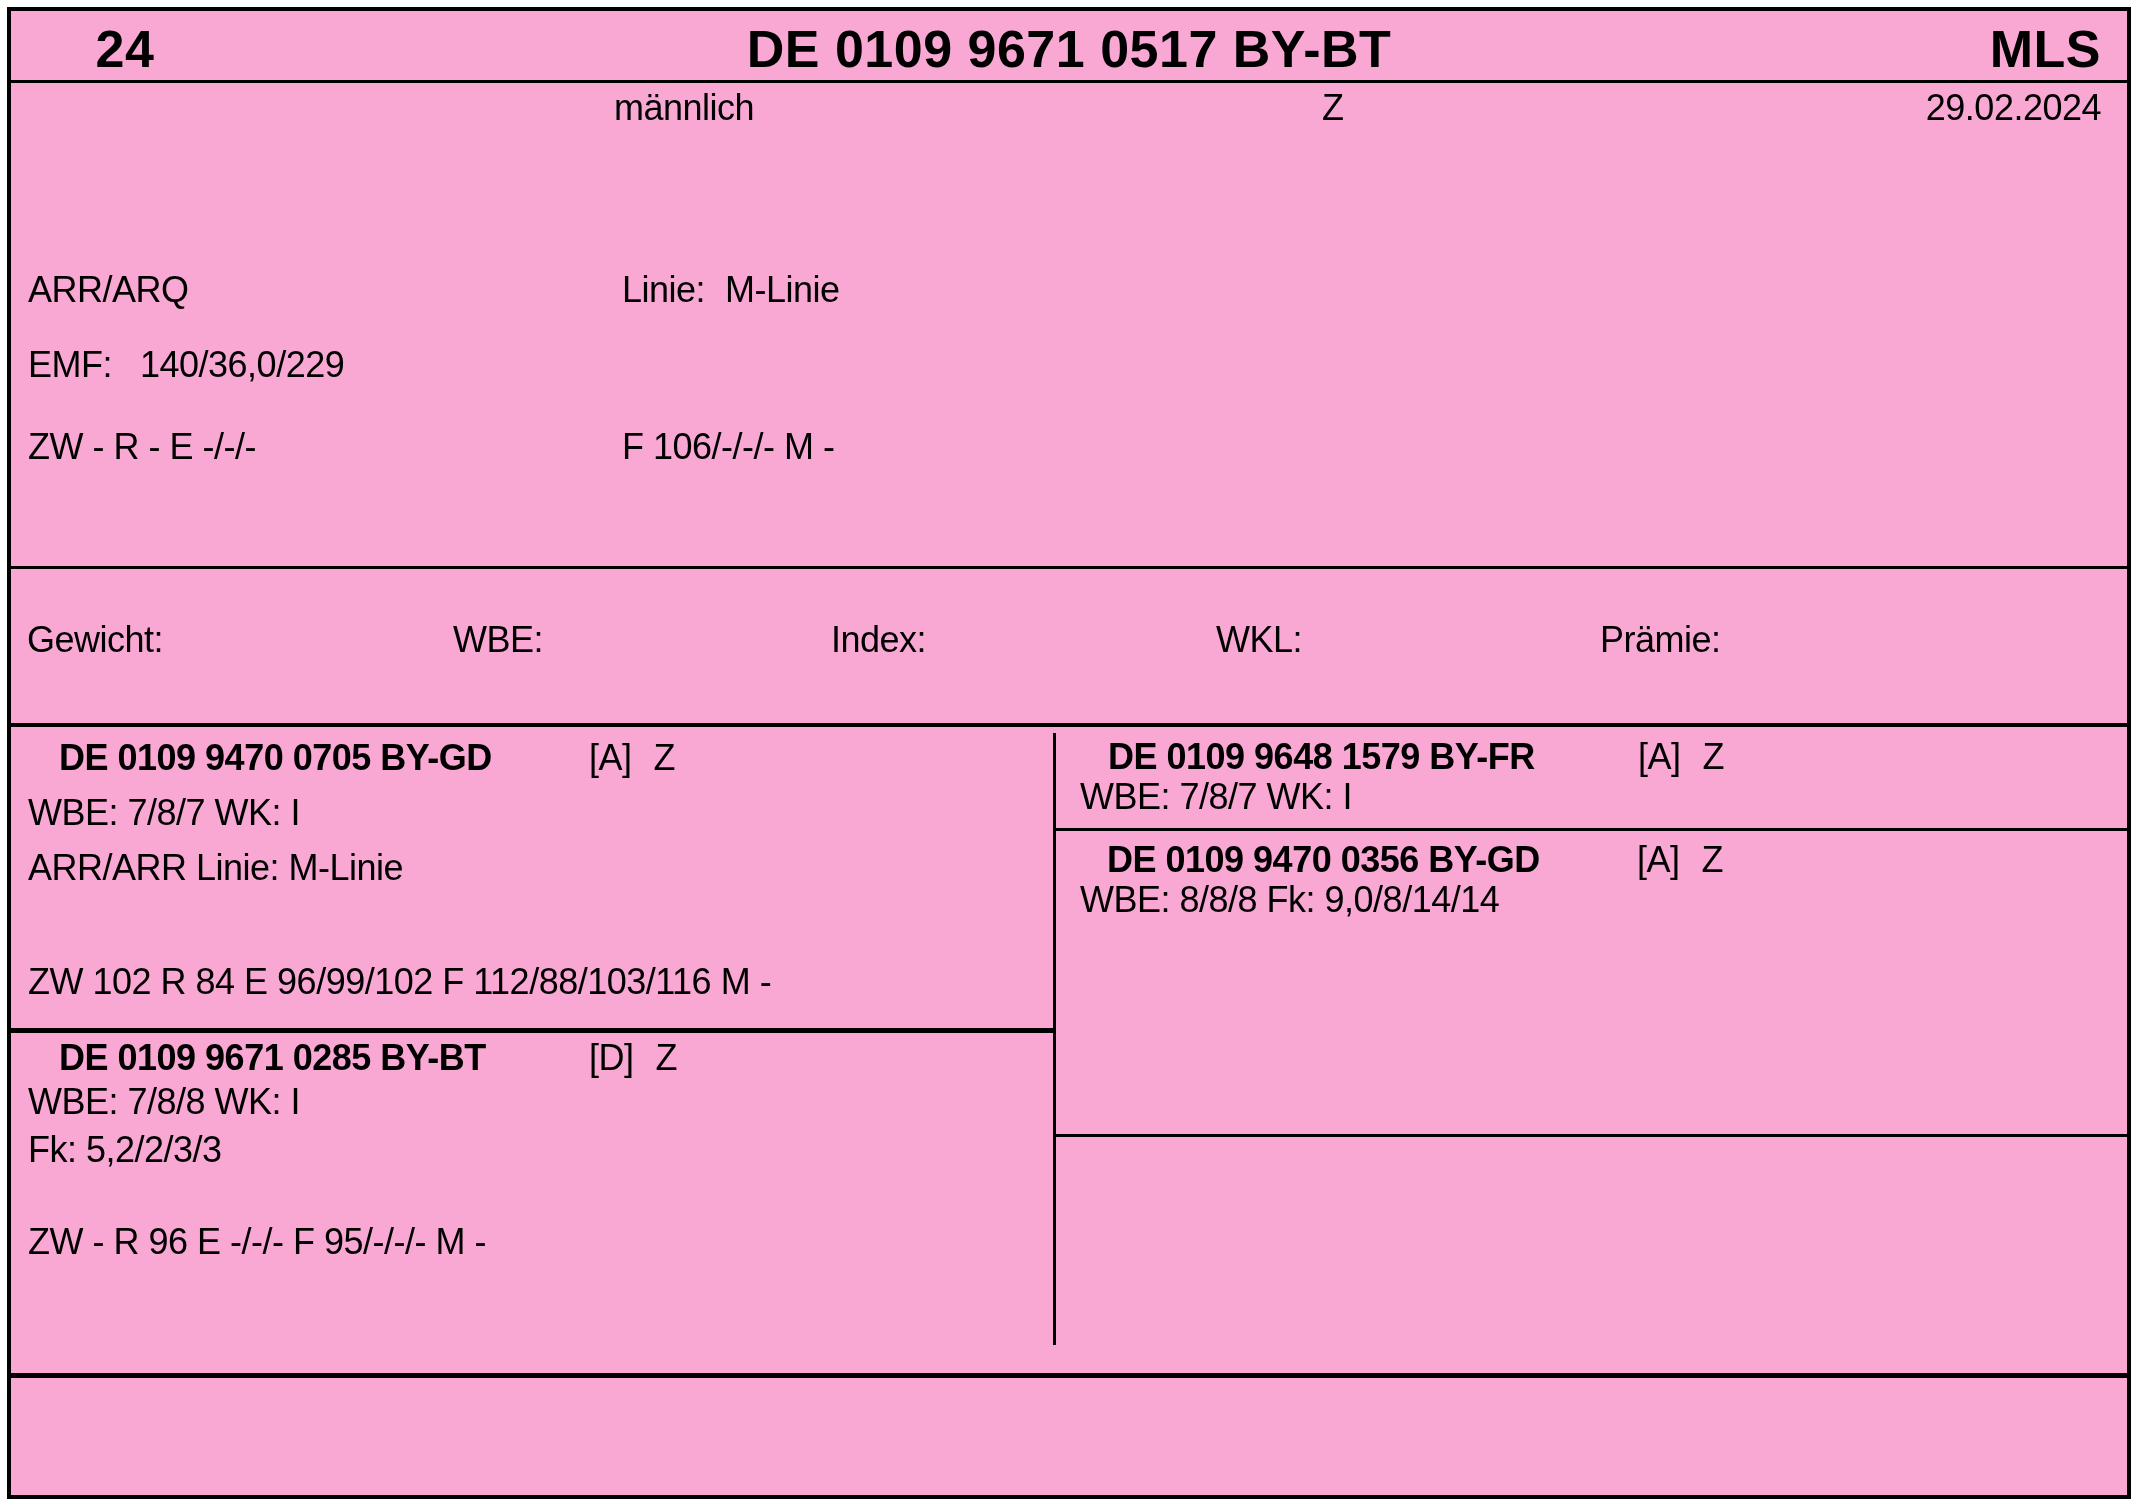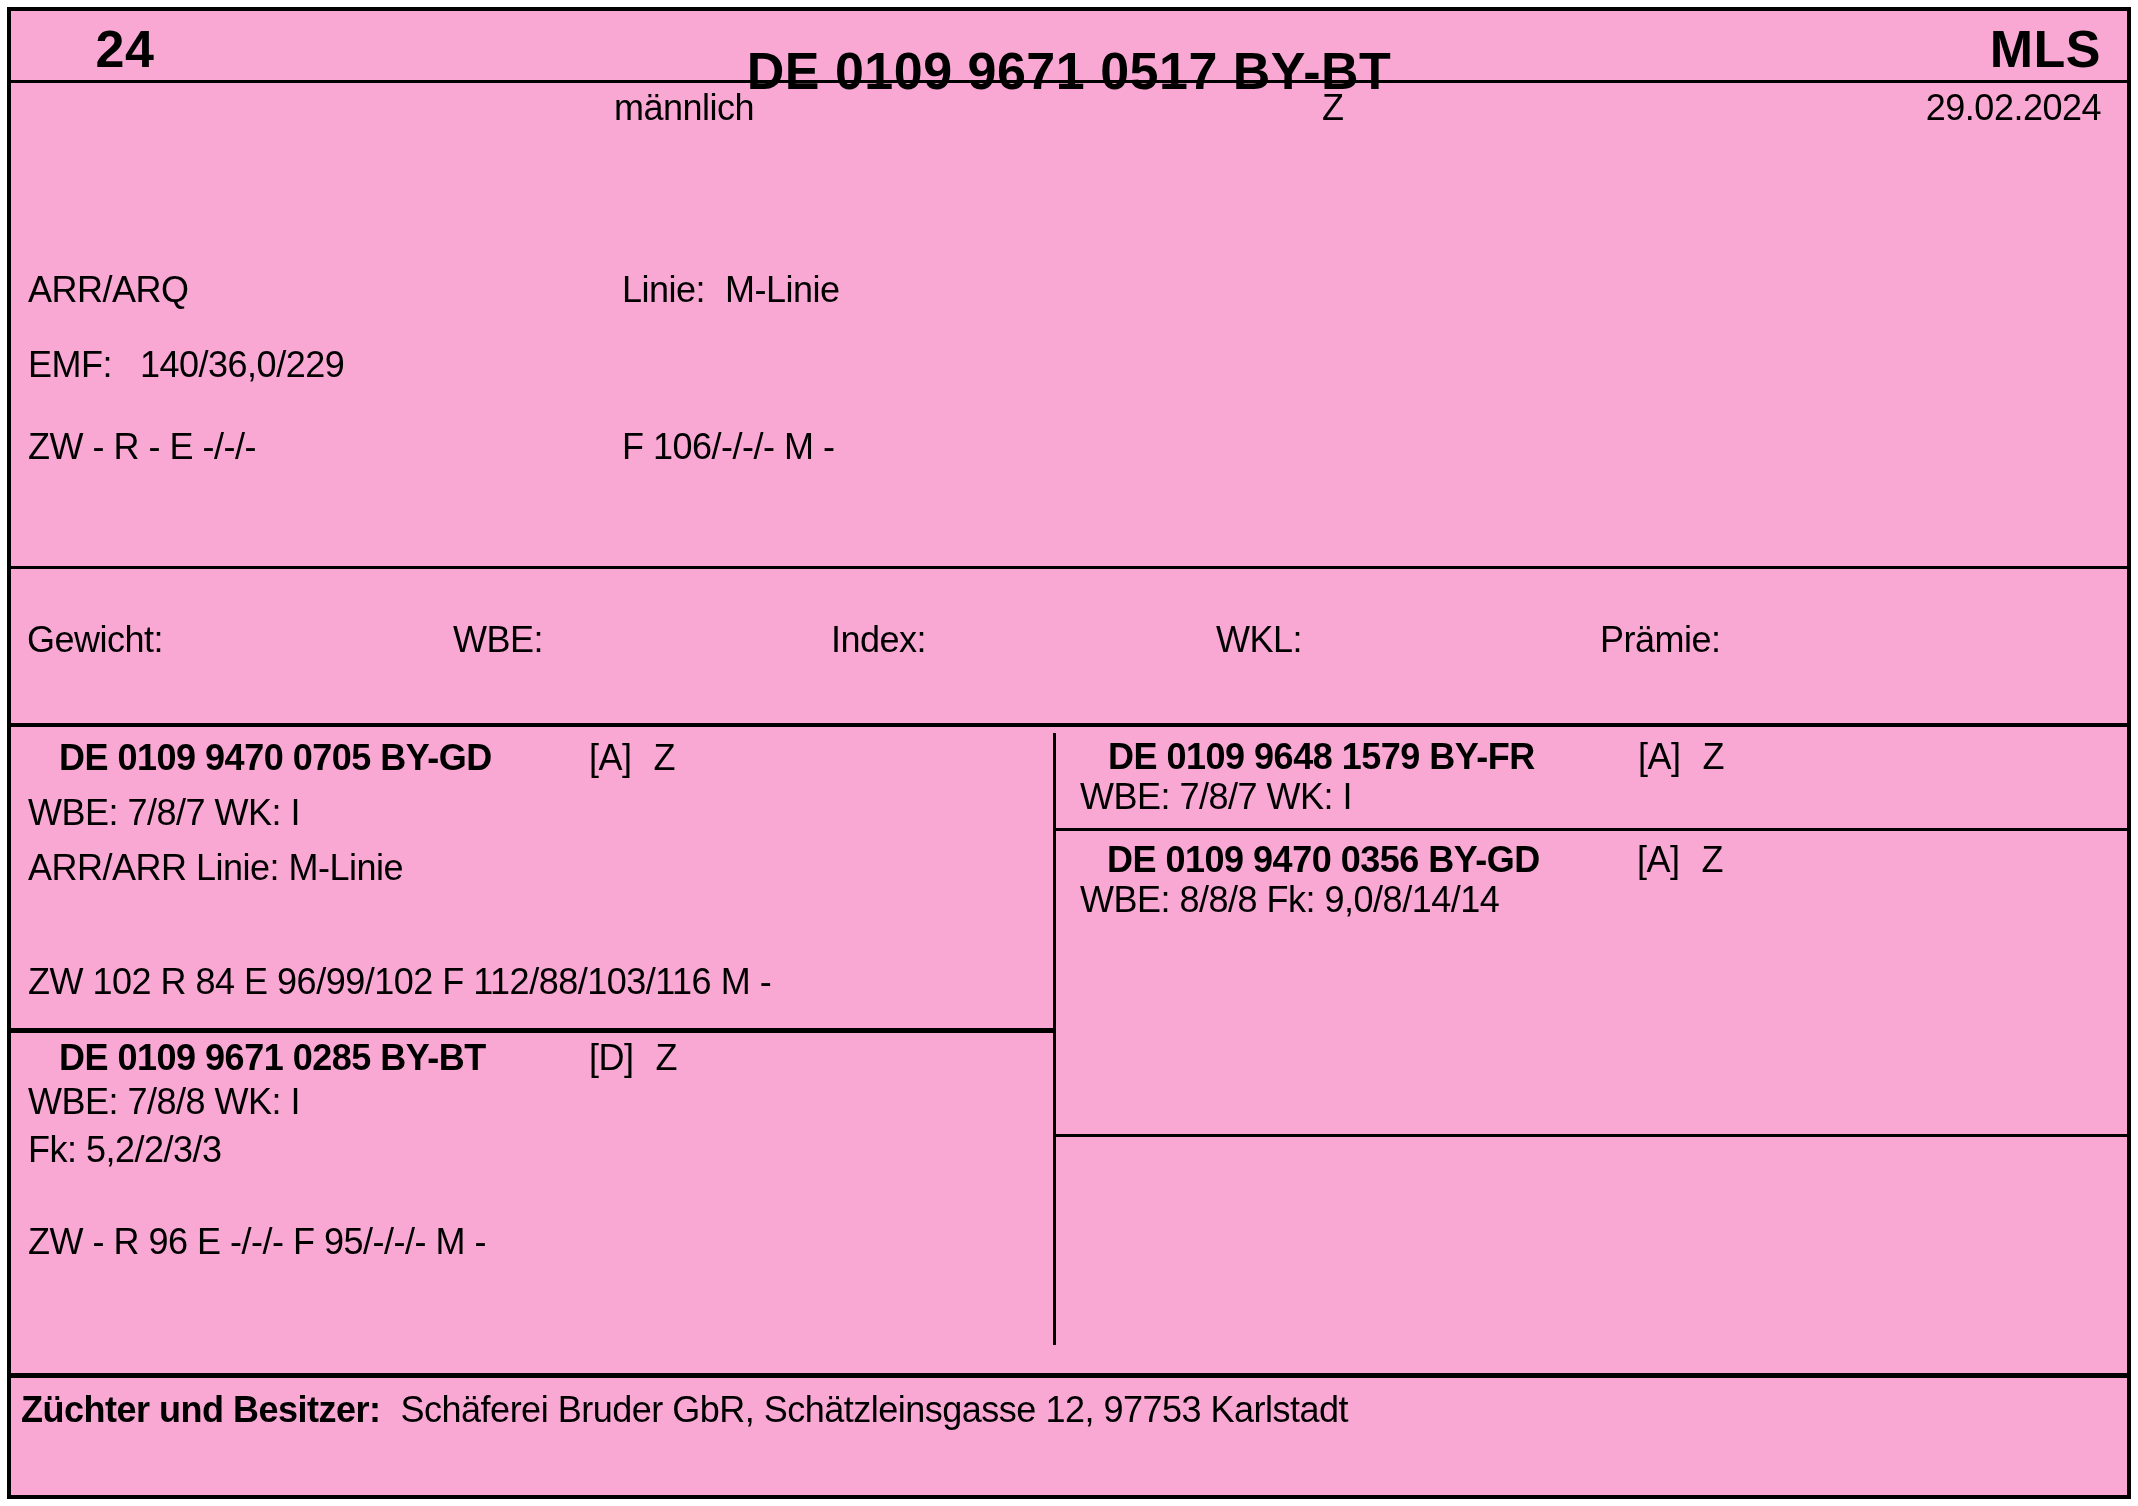--- a/index.html
+++ b/index.html
@@ -30,21 +30,21 @@
   .ped-title .id { font-weight: bold; min-width: 530px; margin-left: 28px; }
   .ped-title .flag { margin-left: 22px; }
   .center { left: 0; right: 0; text-align: center; }
 </style>
 </head>
 <body>
 
 <div class="doc">
 
   <div class="abs hdr" style="left: 59px; top: 12px; width: 110px; text-align: center;">24</div>
-  <div class="abs hdr center" style="top: 12px; margin-top: 22px;">DE 0109 9671 0517 BY-BT</div>
+  <div class="abs hdr center" style="top: 12px;">DE 0109 9671 0517 BY-BT</div>
   <div class="abs hdr" style="right: 26px; top: 12px;">MLS</div>
   <div class="hline" style="top: 69px; height: 3px;"></div>
 
   <div class="abs txt" style="left: 603px; top: 79px;">männlich</div>
   <div class="abs txt" style="left: 1311px; top: 79px;">Z</div>
   <div class="abs txt" style="right: 26px; top: 79px; text-align: center;">29.02.2024</div>
 
   <div class="abs txt" style="left: 17px; top: 261px;">ARR/ARQ</div>
   <div class="abs txt pair" style="left: 611px; top: 261px; gap: 20px;">
     <span>Linie:</span>
@@ -107,18 +107,14 @@
 
   <div>
     <div class="abs txt ped-title" style="left: 1068px; top: 831px;">
       <span class="id">DE 0109 9470 0356 BY-GD</span>
       <span>[A]</span>
       <span class="flag">Z</span>
     </div>
     <div class="abs txt" style="left: 1069px; top: 871px;">WBE: 8/8/8 Fk: 9,0/8/14/14</div>
   </div>
 
-  <div class="abs txt pair" style="left: 10px; top: 1381px; gap: 20px;">
-    <span class="b">Züchter und Besitzer:</span>
-    <span>Schäferei Bruder GbR, Schätzleinsgasse 12, 97753 Karlstadt</span>
-  </div>
 
 </div>
 
 </body></html>

